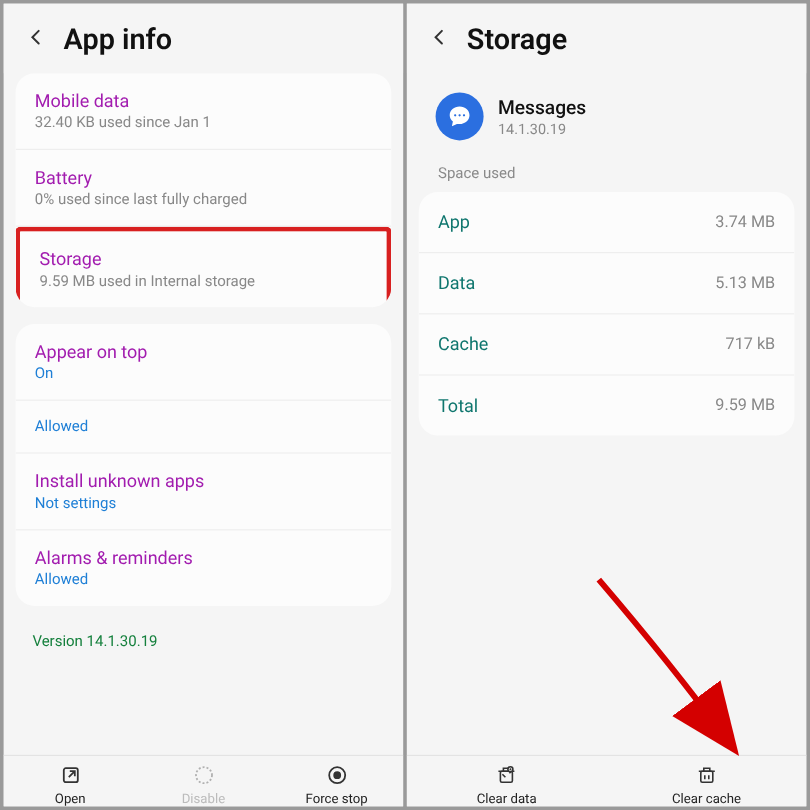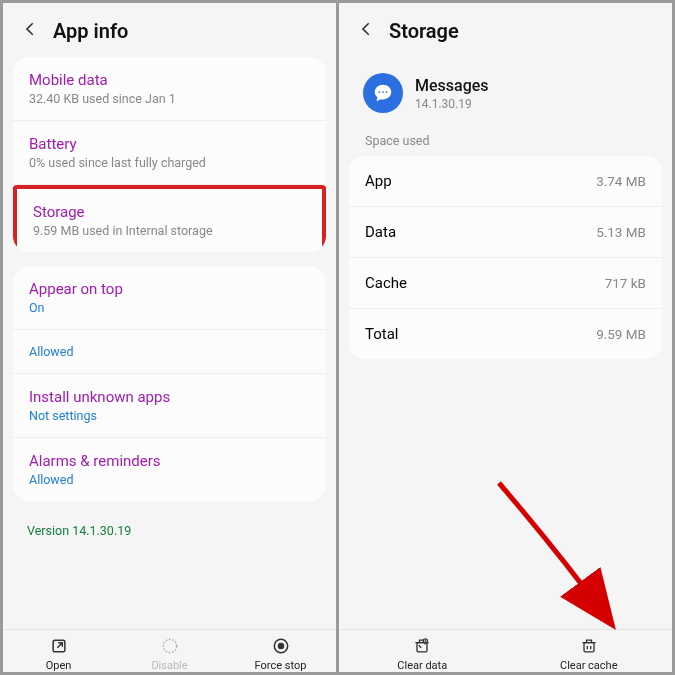--- a/index.html
+++ b/index.html
@@ -1,36 +1,36 @@
 <!DOCTYPE html>
 <html><head>
   <meta charset="utf-8">
   <style>
     * { margin: 0; padding: 0; box-sizing: border-box; font-family: -apple-system, Roboto, "Segoe UI", sans-serif; }
     body { width: 675px; height: 675px; background: #9a9a9a; display: flex; gap: 3px; padding: 3px; }
     .screen { flex: 1; background: #f5f5f5; display: flex; flex-direction: column; overflow: hidden; }
     .header { padding: 16px 18px 14px; display: flex; align-items: center; gap: 14px; background: #f5f5f5;}
     .back-icon { width: 18px; height: 18px; }
-    .header-title { font-size: 20px; font-weight: 600; color: #111; }
+    .header-title { font-size: 24px; font-weight: 600; color: #111; }
     .content { flex: 1; overflow-y: auto; padding: 0 10px; }
     .card { background: #fcfcfc; border-radius: 16px; margin-bottom: 14px; overflow: hidden; }
     .row { padding: 14px 16px; border-bottom: 1px solid #eee; }
     .row:last-child { border-bottom: none; }
     .row-title { font-size: 15px; color: #a21caf; margin-bottom: 2px; }
     .row-sub { font-size: 12.5px; color: #888; }
     .row-sub.blue { color: #1e7fd6; }
     .highlight { border: 4px solid #d82020; border-radius: 4px; }
     .app-header { display: flex; align-items: center; gap: 12px; padding: 16px 14px 20px; }
     .app-icon { width: 40px; height: 40px; border-radius: 50%; background: #2b6fe0; display: flex; align-items: center; justify-content: center; }
     .app-name { font-size: 16px; color: #111; font-weight: 500; }
     .app-ver { font-size: 12px; color: #888; margin-top: 2px; }
     .section-label { font-size: 12.5px; color: #8a8a8a; padding: 0 16px 8px; }
     .data-row { padding: 16px; display: flex; justify-content: space-between; align-items: center; border-bottom: 1px solid #eee; }
     .data-row:last-child { border-bottom: none; }
-    .data-label { font-size: 15px; color: #000000; }
+    .data-label { font-size: 15px; color: #0f766e; }
     .data-value { font-size: 13.5px; color: #888; }
     .version-text { font-size: 12.5px; color: #15803d; padding: 8px 14px 14px; }
     .bottom-bar { display: flex; border-top: 1px solid #e3e3e3; background: #f5f5f5; padding: 6px 0 0; }
     .bottom-btn { flex: 1; display: flex; flex-direction: column; align-items: center; gap: 3px; }
     .bottom-btn svg { width: 20px; height: 20px; }
     .bottom-label { font-size: 11px; color: #222; }
     .bottom-btn.disabled .bottom-label { color: #bbb; }
     .bottom-btn.disabled svg { opacity: 0.35; }
     .arrow { position: absolute; pointer-events: none; }
     .screen-wrap { position: relative; flex: 1; display: flex; }

